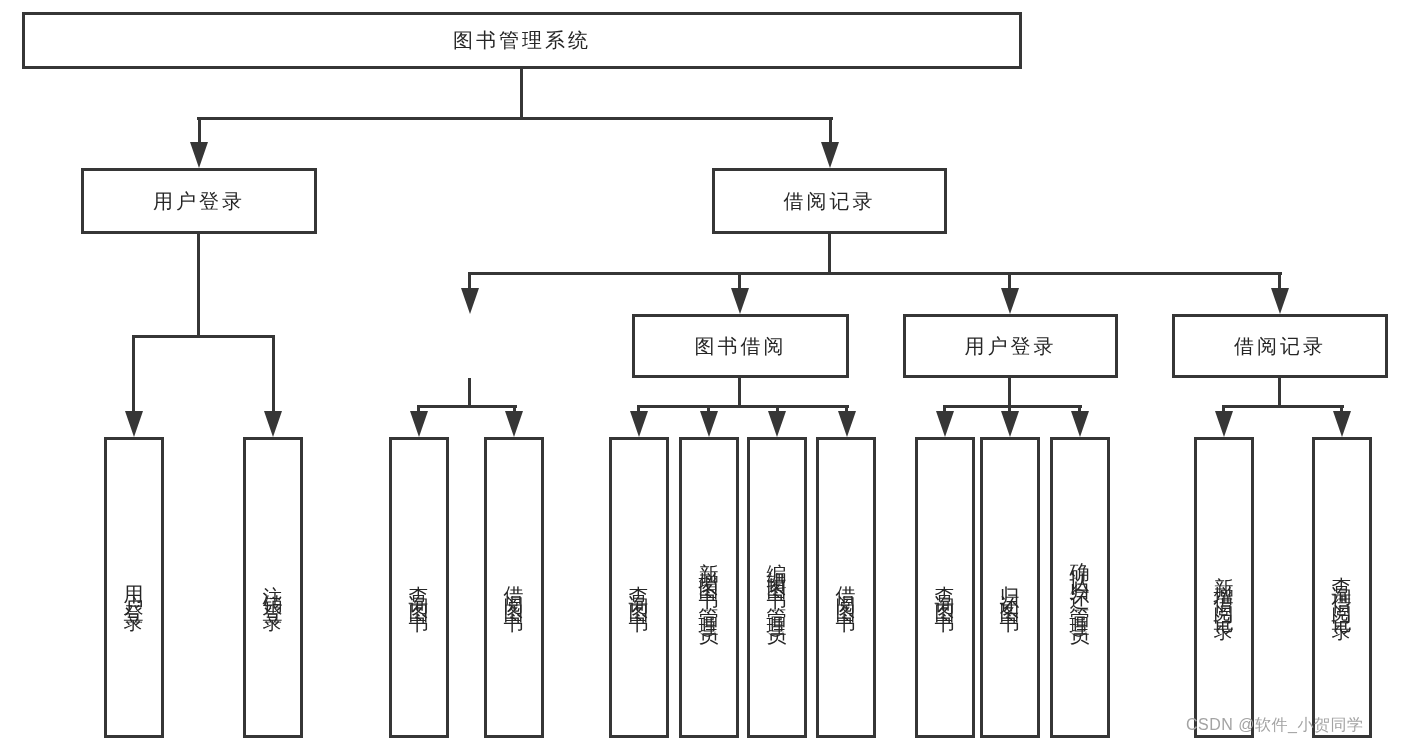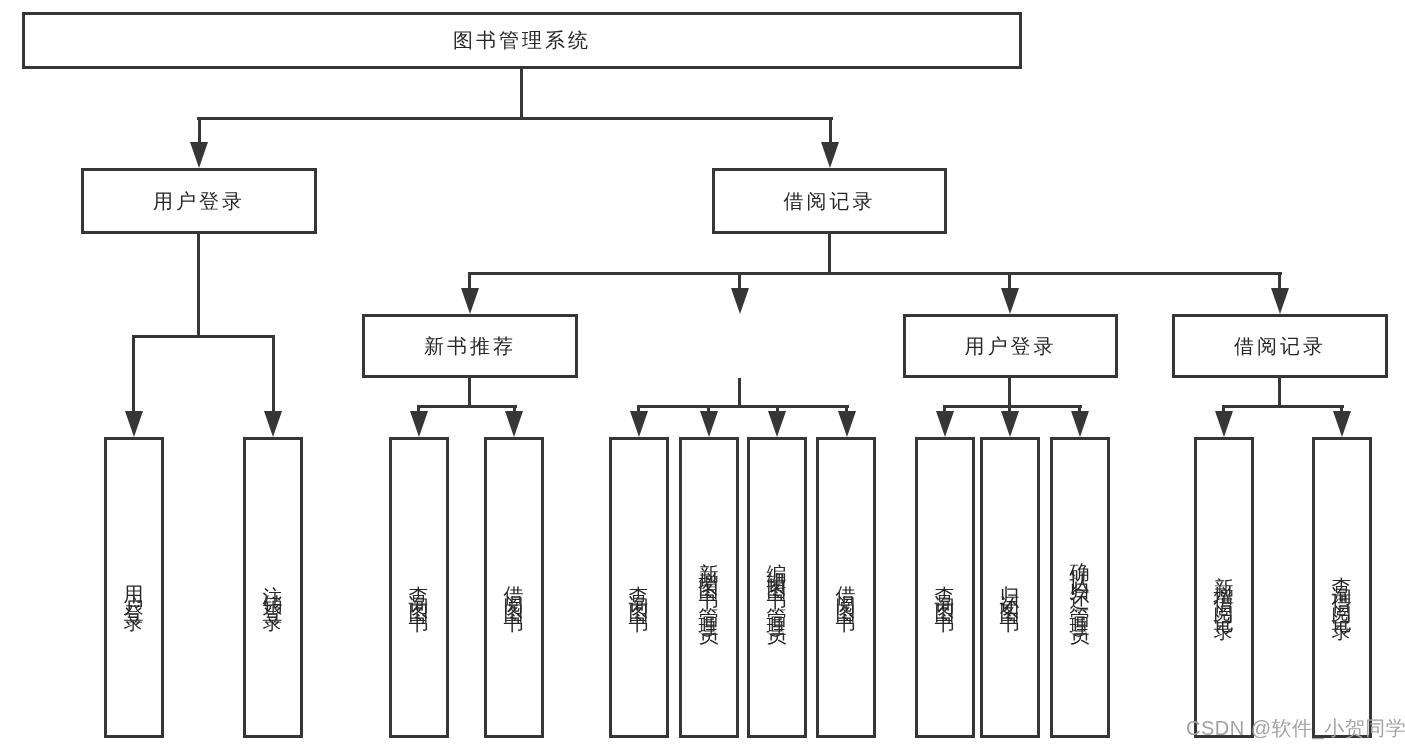--- a/index.html
+++ b/index.html
@@ -40,35 +40,35 @@
   .hline{position:absolute;height:3px;background:var(--line);}
   .vline{position:absolute;width:3px;background:var(--line);}
   .arrow{
     position:absolute;width:0;height:0;
     border-left:9px solid transparent;
     border-right:9px solid transparent;
     border-top:26px solid var(--line);
   }
   .watermark{
     position:absolute;left:1186px;top:715px;
-    font-size:20px;color:var(--watermark);
+    font-size:16px;color:var(--watermark);
     letter-spacing:0.5px;z-index:10;white-space:nowrap;
   }
 </style>
 </head>
 <body>
 
 <div class="canvas">
 
   <div class="node" style="left:22px;top:12px;width:1000px;height:57px;">图书管理系统</div>
 
   <div class="node" style="left:81px;top:168px;width:236px;height:66px;">用户登录</div>
   <div class="node" style="left:712px;top:168px;width:235px;height:66px;">借阅记录</div>
 
-  <div class="node" style="left:362px;top:314px;width:216px;height:64px;">新书推荐</div>
+  <div class="node" style="left:632px;top:314px;width:217px;height:64px;">图书借阅</div>
   <div class="node" style="left:903px;top:314px;width:215px;height:64px;">用户登录</div>
   <div class="node" style="left:1172px;top:314px;width:216px;height:64px;">借阅记录</div>
 
   <div class="vnode" style="left:104px;top:437px;width:60px;height:301px;">用户登录</div>
   <div class="vnode" style="left:243px;top:437px;width:60px;height:301px;">注销登录</div>
 
   <div class="vnode" style="left:389px;top:437px;width:60px;height:301px;">查询图书</div>
   <div class="vnode" style="left:484px;top:437px;width:60px;height:301px;">借阅图书</div>
 
   <div class="vnode" style="left:609px;top:437px;width:60px;height:301px;">查询图书</div>

